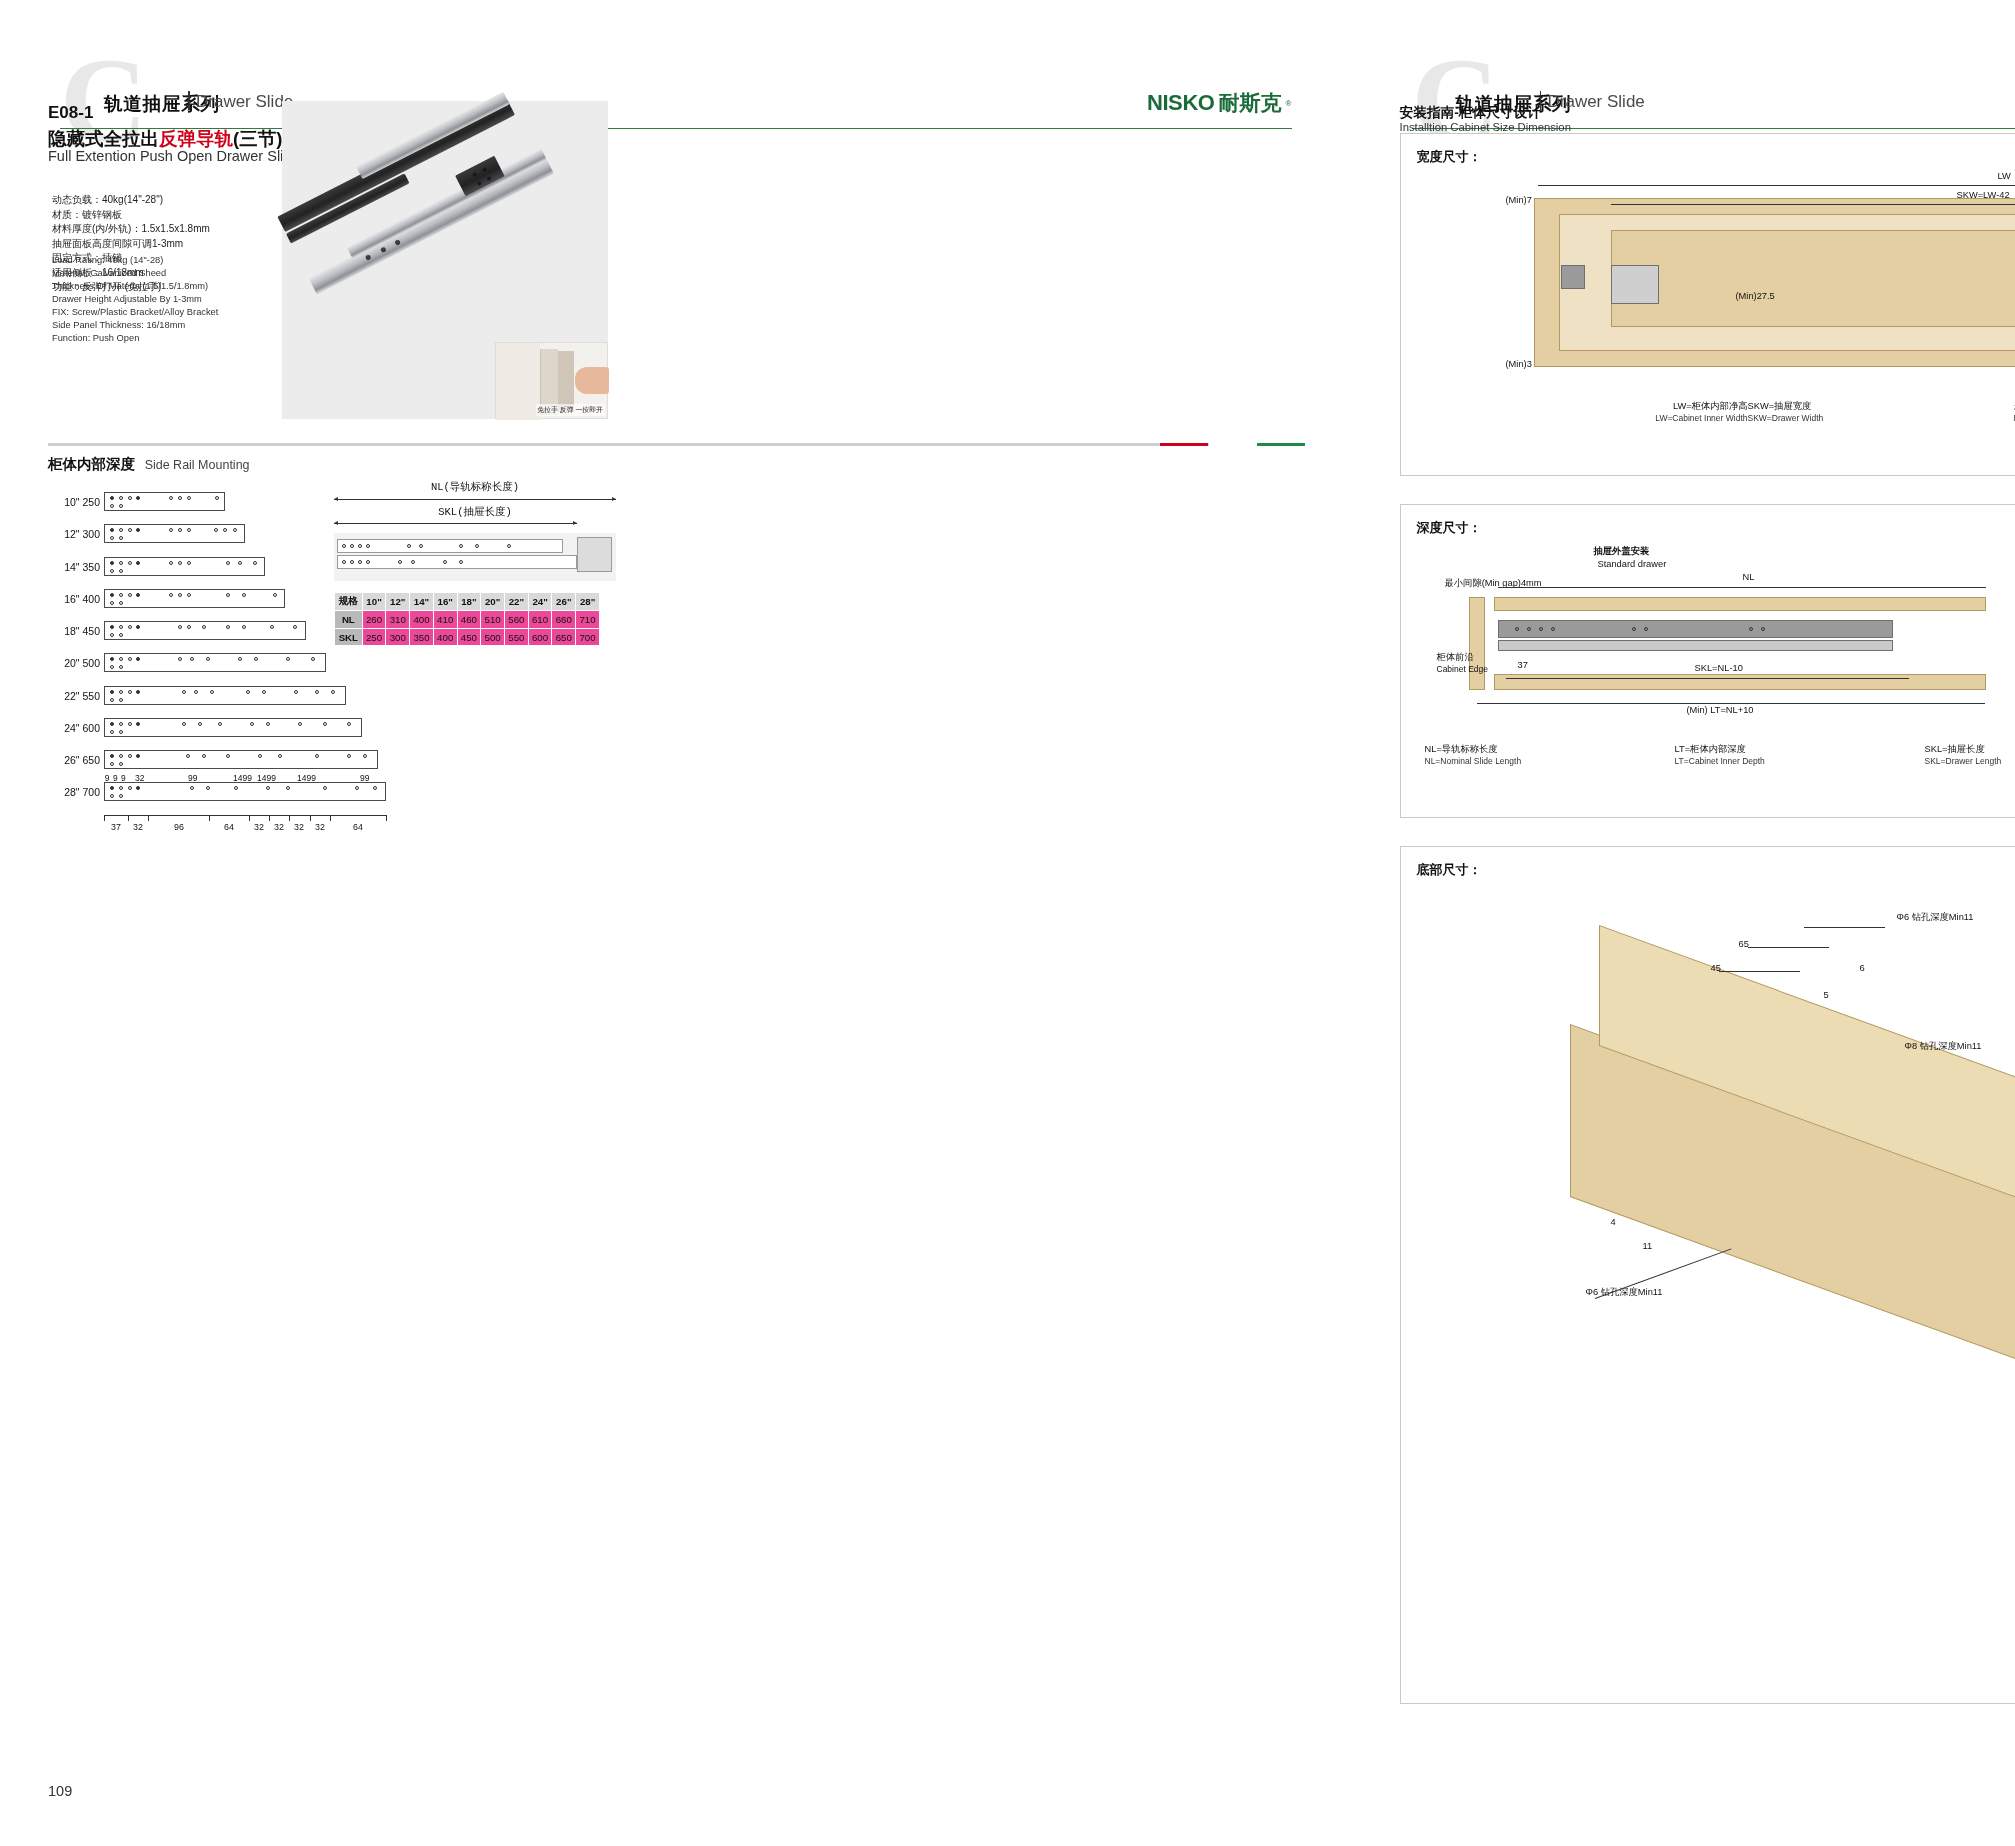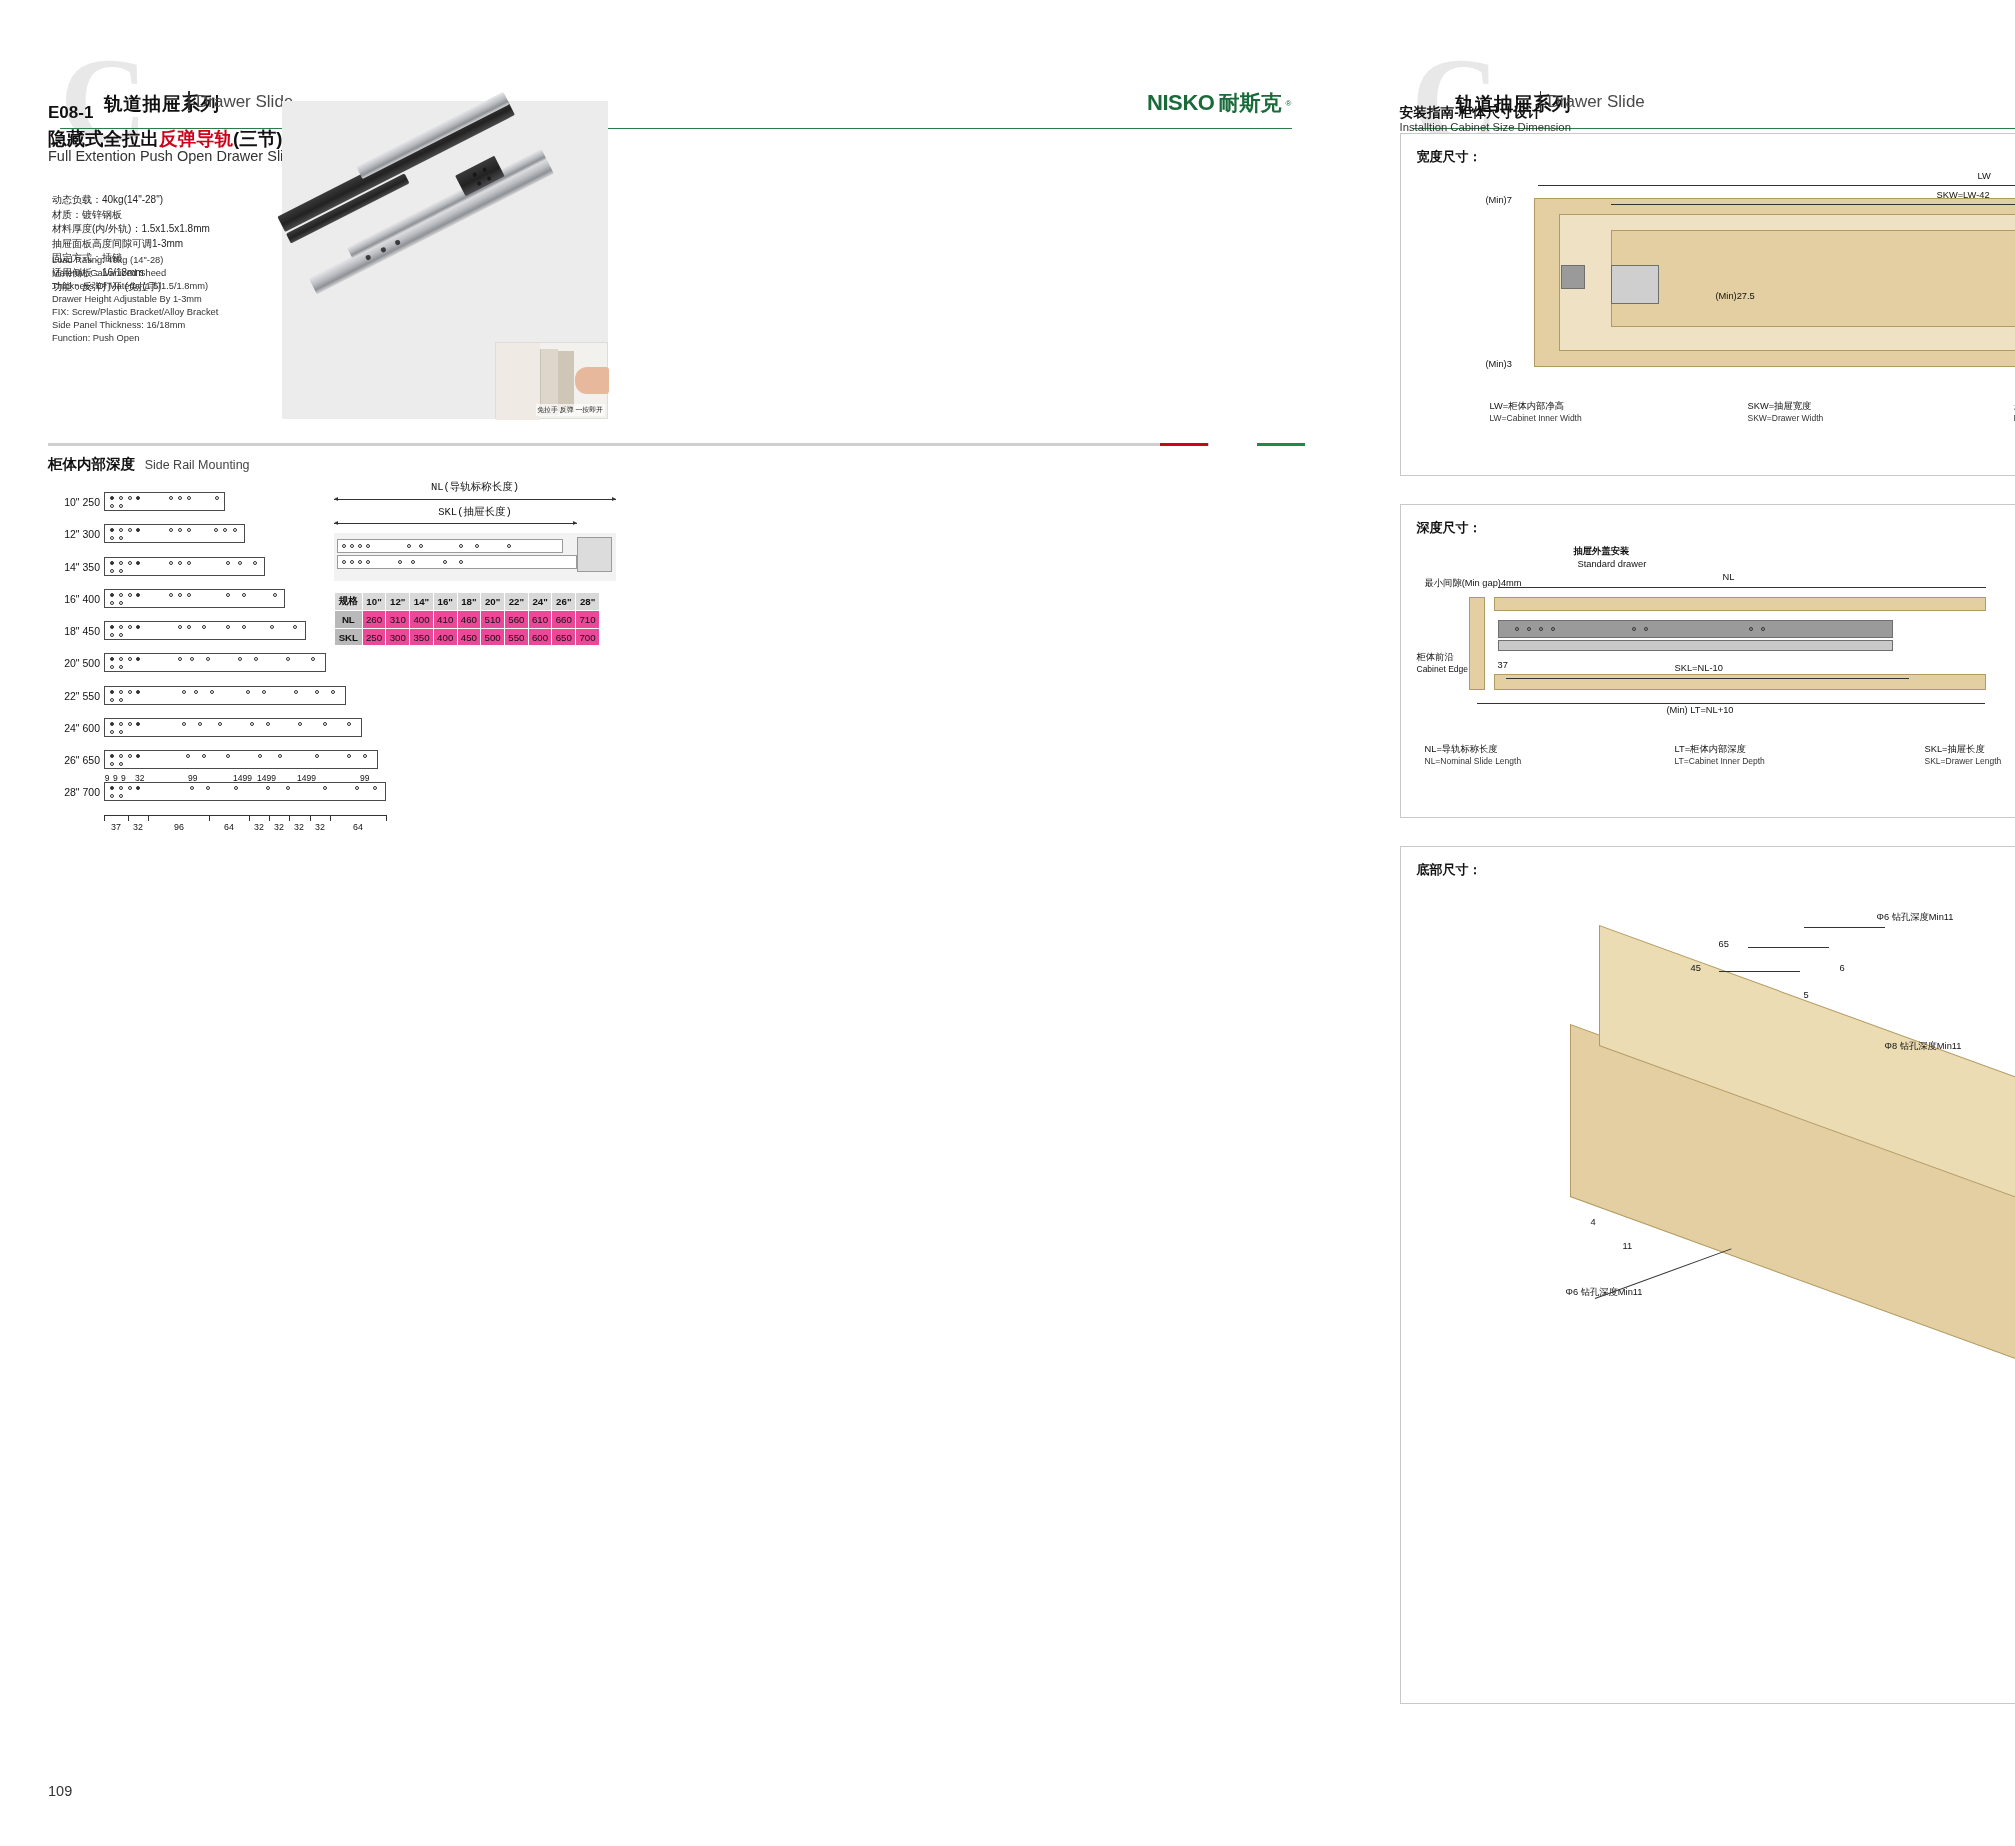--- a/index.html
+++ b/index.html
@@ -134,21 +134,21 @@
     border:0.8px solid #c9c9c9; background:#fff;
   }
   .panel-title { position:absolute; left:16px; top:13.7px; font-size:13px; font-weight:bold; color:#111; }
 
   .legend { position:absolute; display:flex; gap:0; width:100%; }
   .legend .it { font-size:9.3px; line-height:12px; color:#111; }
   .legend .it .sub { font-size:8.5px; color:#333; }
 
   .draw { position:absolute; }
   .dim-line { position:absolute; background:#333; }
-  .dim-txt { position:absolute; font-size:9.3px; color:#111; }
+  .dim-txt { position:absolute; font-size:9.3px; color:#111;margin-left:20px; }
   .wood { background:#e3cfa2; border:0.6px solid #b39a63; }
   .metal { background:#9a9a9a; border:0.6px solid #6f6f6f; }
 </style>
 </head>
 <body>
 
 <div class="spread">
 
   <div class="page left">
 
@@ -570,21 +570,21 @@
         <div class="dim-txt" style="left:447px;top:20px;">SKW=LW-42</div>
 
         <div class="dim-txt" style="left:-4px;top:25px;">(Min)7</div>
         <div class="dim-txt" style="left:-4px;top:189px;">(Min)3</div>
 
         <div class="dim-txt" style="left:226px;top:121px;">(Min)27.5</div>
 
       </div>
 
       <div class="legend" style="left:89px; top:266px;">
-        <div class="it" style="width:258px;">
+        <div class="it" style="width:258px;text-align:right;">
           <div>LW=柜体内部净高</div>
           <div class="sub">LW=Cabinet Inner Width</div>
         </div>
         <div class="it" style="width:266px;">
           <div>SKW=抽屉宽度</div>
           <div class="sub">SKW=Drawer  Width</div>
         </div>
         <div class="it" style="width:153px;">
           <div>最大尺寸</div>
           <div class="sub">Max</div>

